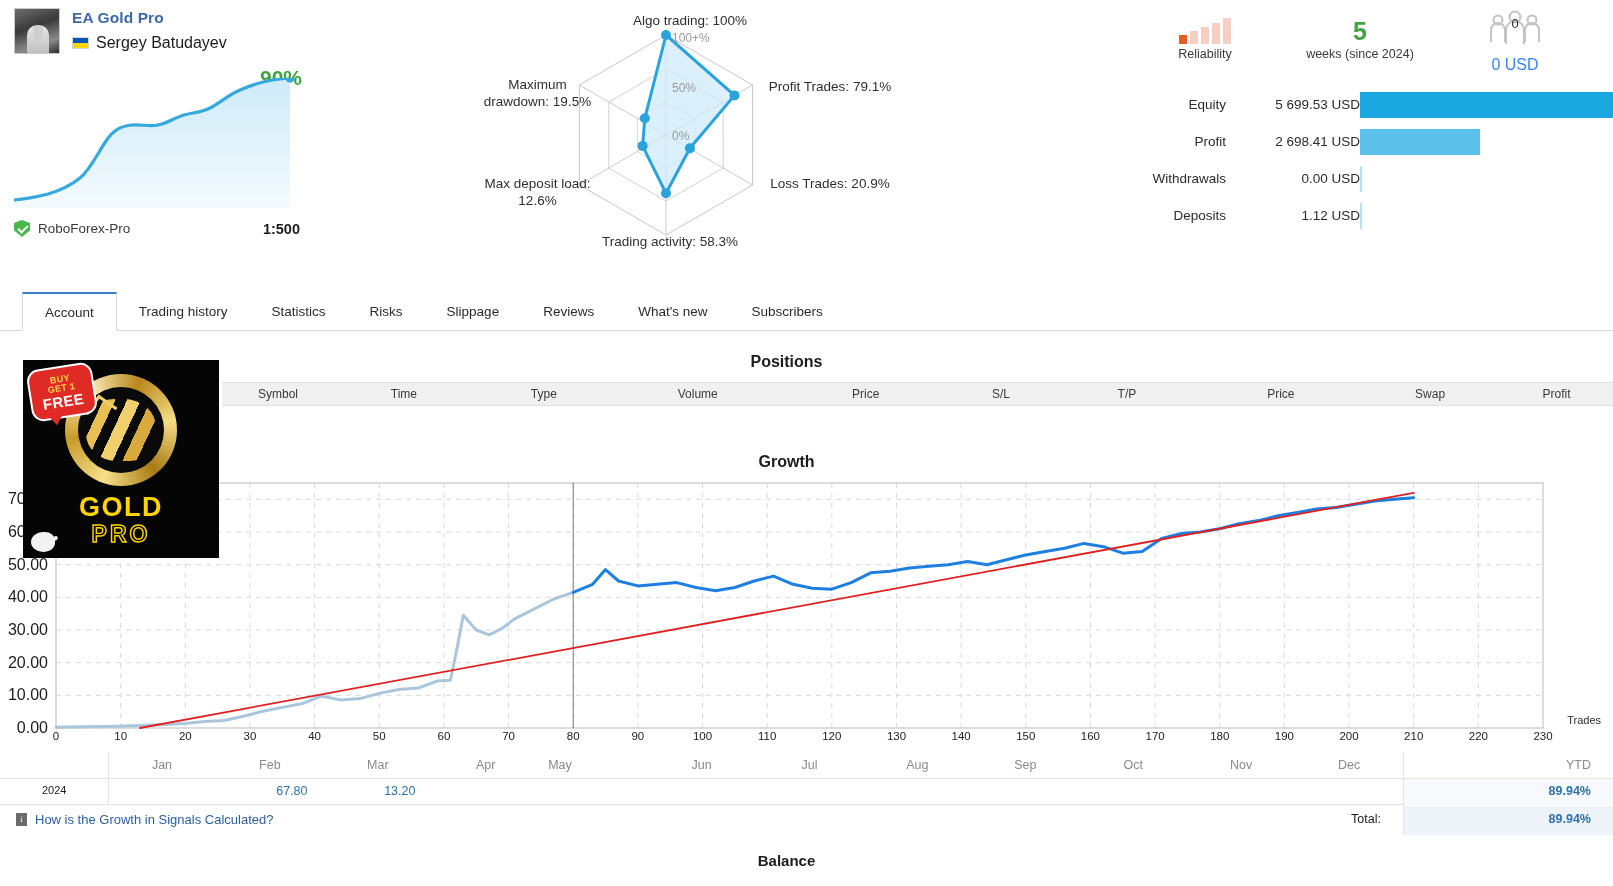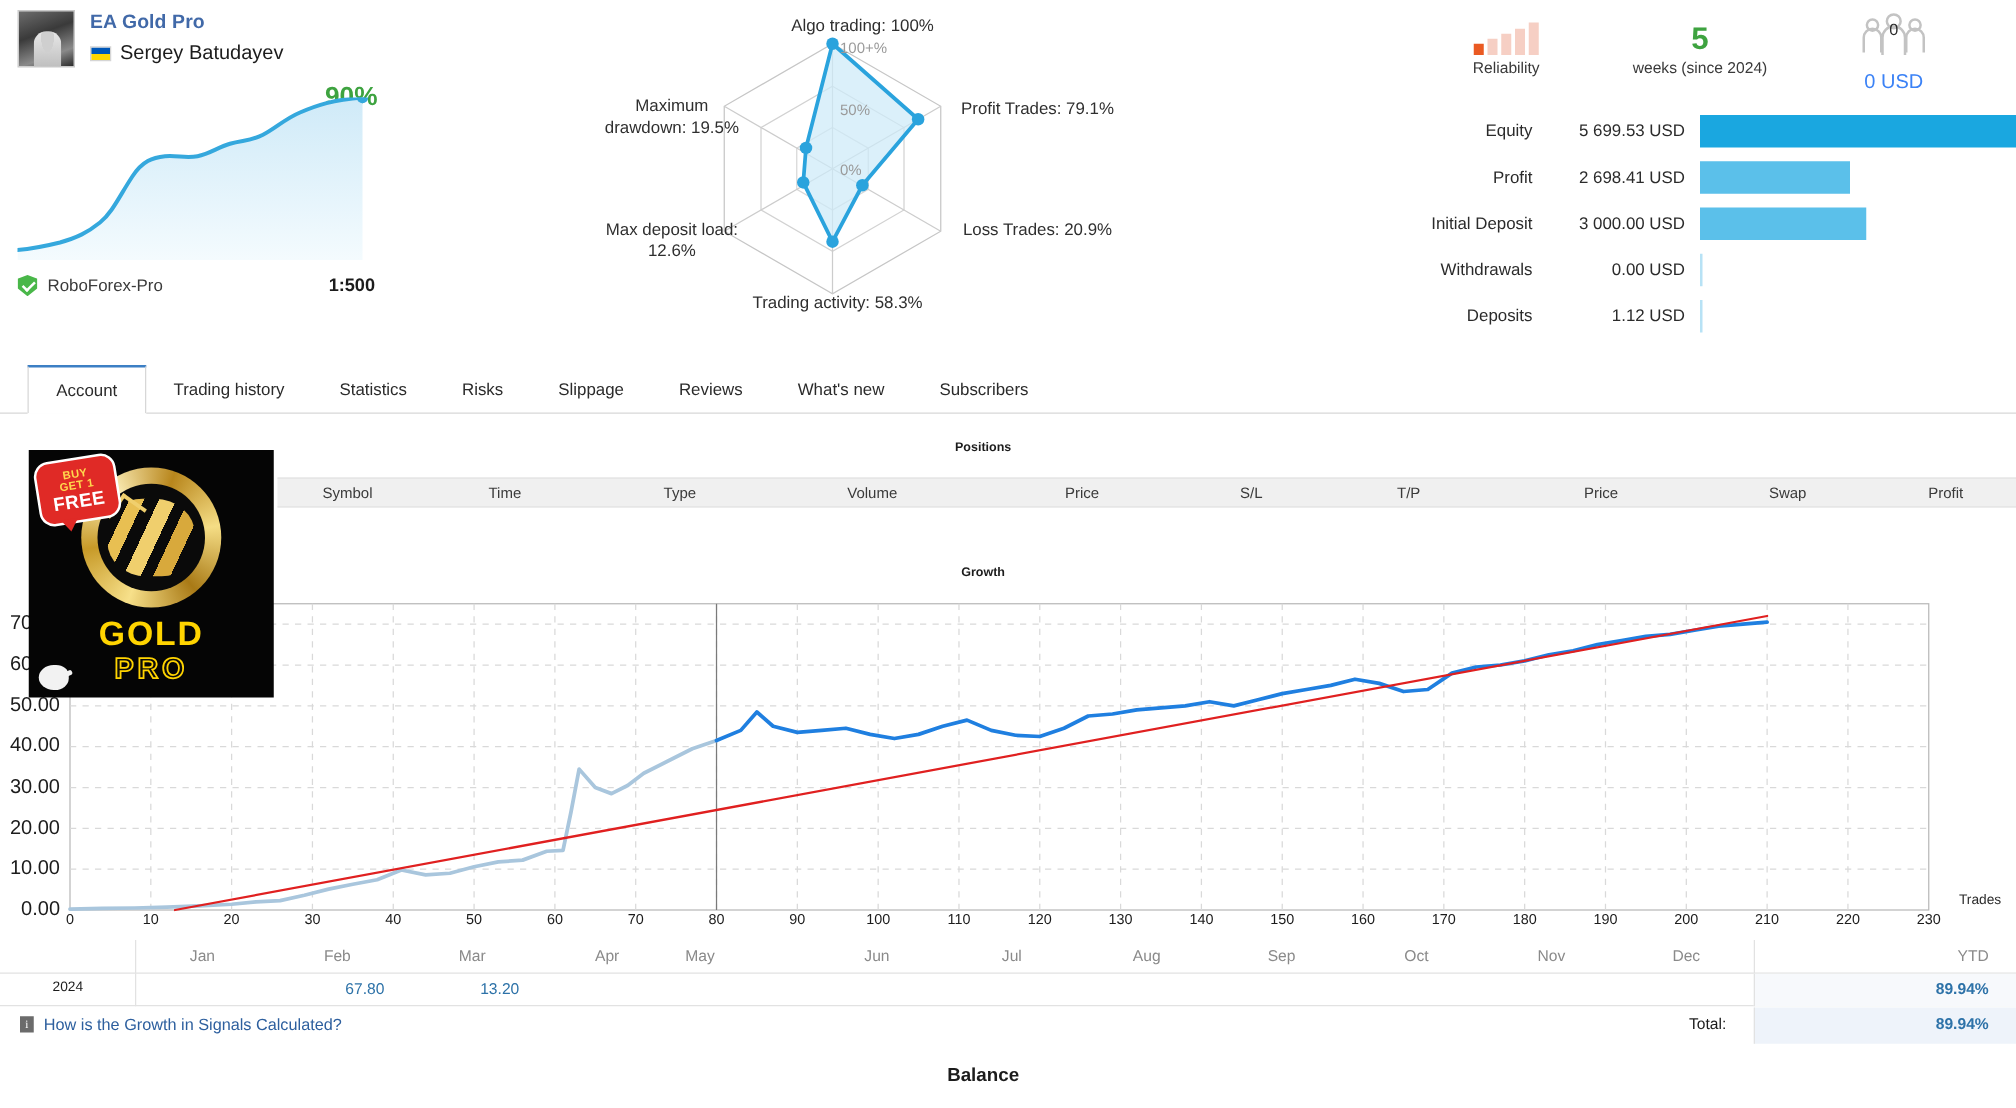--- a/index.html
+++ b/index.html
@@ -80,21 +80,21 @@
   .badge-cap { font-size: 12.5px; color: #3a3a3a; margin-top: 3px; }
   .rel-bars { display: flex; align-items: flex-end; justify-content: center; height: 26px; gap: 3px; }
   .rel-bars i { display: block; width: 8px; background: #f6cfc4; }
   .rel-bars i.on { background: #ea5a22; }
   .weeks-num { font-size: 25px; font-weight: bold; color: #3ea340; line-height: 26px; }
   .subs-usd { font-size: 16px; color: #3b82f6; margin-top: 4px; }
 
   .acct-table { position: absolute; left: 1040px; top: 86px; width: 573px; }
   .acct-row { display: flex; align-items: center; height: 37px; }
   .acct-name { width: 200px; text-align: right; font-size: 13.5px; color: #2b2b2b; padding-right: 14px; }
-  .acct-val  { width: 120px; text-align: right; font-size: 13.5px; color: #2b2b2b; padding-right: 12px; }
+  .acct-val  { width: 120px; text-align: right; font-size: 13.5px; color: #2b2b2b; padding-right: 0; }
   .acct-bar-cell { flex: 1; height: 26px; position: relative; }
   .acct-bar { height: 26px; background: #5bc0ea; }
   .acct-bar.strong { background: #1aa7e0; }
   .acct-bar.nil { width: 2px; background: #b7e2f5; }
 
   
   .tabs {
     position: absolute; left: 0; top: 291px; width: 1613px; height: 40px;
     border-bottom: 1px solid #d7d7d7; display: flex; align-items: stretch;
     padding-left: 22px;
@@ -103,21 +103,21 @@
     padding: 0 22px; display: flex; align-items: center; font-size: 13.5px;
     color: #2b2b2b; cursor: pointer; position: relative; top: 1px;
   }
   .tab.active {
     border: 1px solid #d7d7d7; border-bottom: 1px solid #fff;
     border-top: 2px solid #3c7fc4; background: #fff;
   }
 
   
   .sec-title {
-    text-align: center; font-size: 10px; font-weight: bold; color: #1c1c1c;
+    text-align: center; font-size: 16px; font-weight: bold; color: #1c1c1c;
   }
   #positions-title { position: absolute; left: 0; top: 353px; width: 1573px; }
   .pos-table { position: absolute; left: 222px; top: 382px; width: 1391px; }
   .pos-head {
     display: flex; background: #f0f0f0; border-top: 1px solid #e2e2e2;
     border-bottom: 1px solid #e2e2e2; height: 24px; align-items: center;
   }
   .pos-head div { font-size: 12px; color: #3a3a3a; text-align: center; }
   .pos-empty {
     height: 26px; line-height: 26px; text-align: center;
@@ -351,27 +351,20 @@
         <div class="acct-val">5 699.53 USD</div>
         <div class="acct-bar-cell">
           <div class="acct-bar strong" style="width: 100%;"></div>
         </div>
       </div>
       <div class="acct-row">
         <div class="acct-name">Profit</div>
         <div class="acct-val">2 698.41 USD</div>
         <div class="acct-bar-cell">
           <div class="acct-bar" style="width: 47.3%;"></div>
-        </div>
-      </div>
-      <div class="acct-row">
-        <div class="acct-name">Initial Deposit</div>
-        <div class="acct-val">3 000.00 USD</div>
-        <div class="acct-bar-cell">
-          <div class="acct-bar" style="width: 52.6%;"></div>
         </div>
       </div>
       <div class="acct-row">
         <div class="acct-name">Withdrawals</div>
         <div class="acct-val">0.00 USD</div>
         <div class="acct-bar-cell">
           <div class="acct-bar nil"></div>
         </div>
       </div>
       <div class="acct-row">

